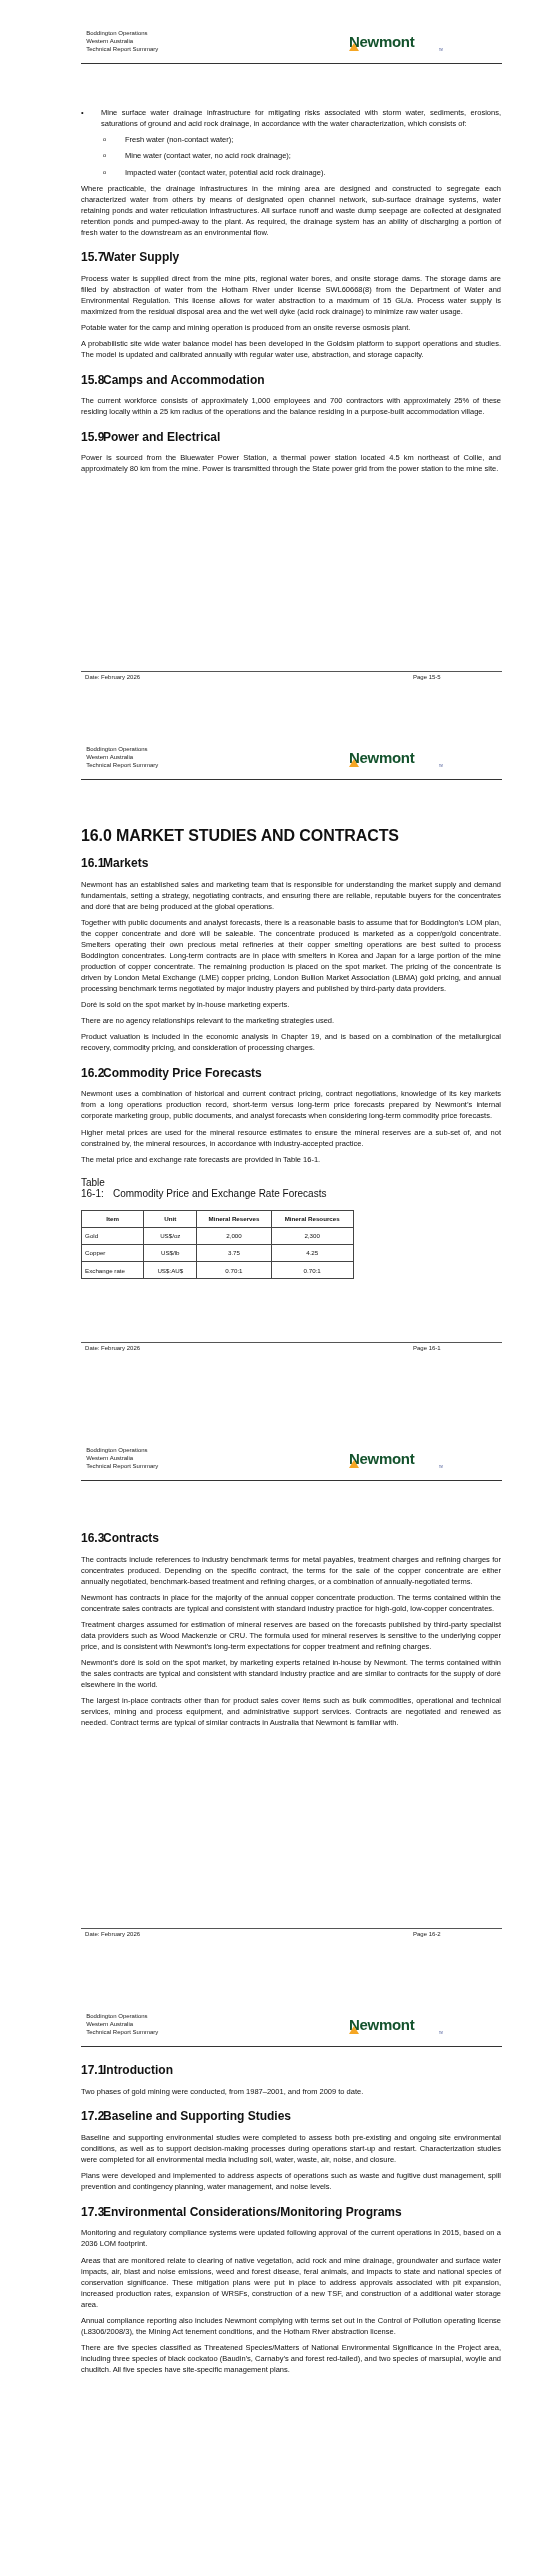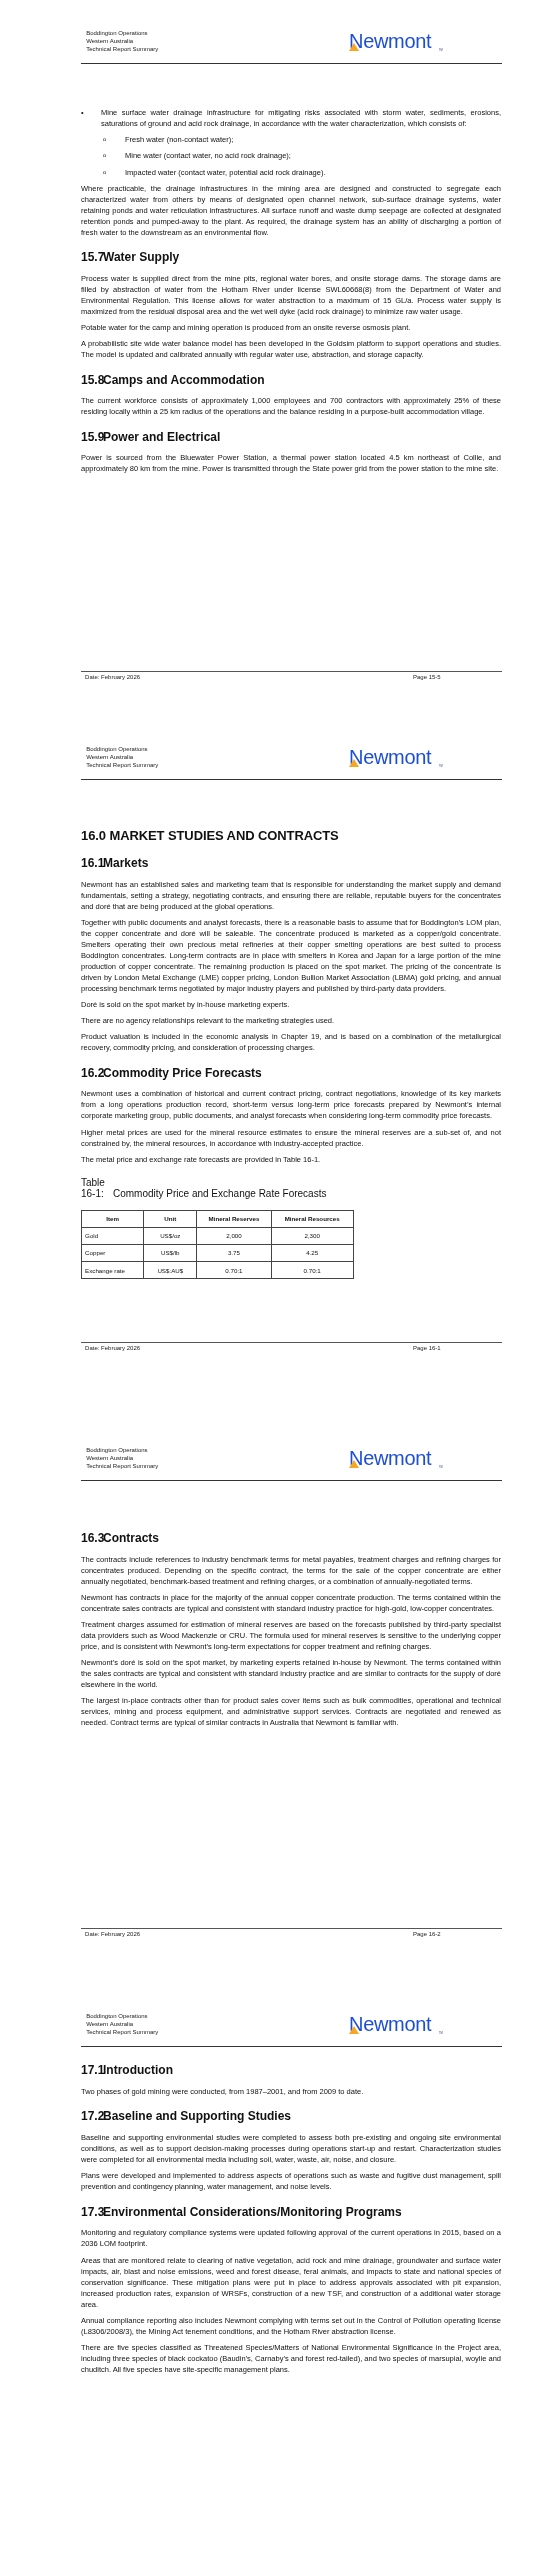--- a/index.html
+++ b/index.html
@@ -7,26 +7,26 @@
   .page { position: relative; width: 544px; box-sizing: border-box; }
   .page-1 { height: 693px; }
   .page-2 { height: 683px; }
   .page-3 { height: 675px; }
   .page-4 { height: 762px; }
   .hdr { position: absolute; left: 81px; right: 42px; top: 32px; height: 34px; }
   .page-1 .hdr { top: 29px; }
   .hdr-lines { position: absolute; left: 5.2px; top: 0; font-size: 6px; line-height: 8.2px; color: #222; }
   .hdr-rule { position: absolute; left: 0; right: 0; bottom: -1px; border-top: 0.8px solid #333; }
   .logo { position: absolute; left: 268px; top: 4.1px; width: 94px; height: 18.5px; }
-  .logo-word { position: absolute; left: 0; top: -3.1px; font-family: "Liberation Sans", sans-serif; font-weight: normal; font-size: 20px; letter-spacing: -0.3px; color: #1d4ed8; line-height: 23px; }
+  .logo-word { position: absolute; left: 0; top: -3.1px; font-family: "Liberation Sans", sans-serif; font-weight: bold; font-size: 15px; letter-spacing: -0.3px; color: #14532d; line-height: 23px; }
   .logo-tri { position: absolute; left: 0; top: 9.8px; width: 0; height: 0; border-left: 5.7px solid transparent; border-right: 5.7px solid transparent; border-bottom: 8.8px solid #f5a623; }
   .logo-tm { position: absolute; left: 90px; top: 15.5px; font-size: 2.6px; color: #243782; }
   .content { position: absolute; left: 81px; width: 420px; font-size: 7.5px; line-height: 11px; }
   .content p { margin: 0 0 5.2px 0; text-align: justify; }
-  h1 { font-size: 13px; font-weight: bold; margin: 0 0 12.4px 0; line-height: 16.5px; letter-spacing: -0.1px; }
+  h1 { font-size: 16px; font-weight: bold; margin: 0 0 12.4px 0; line-height: 16.5px; letter-spacing: -0.1px; }
   h1.hang { padding-left: 16px; text-indent: -16px; }
   h2 { font-size: 12px; font-weight: bold; margin: 13.4px 0 9.3px 0; line-height: 12.4px; }
   h2 .num { display: inline-block; width: 22px; }
   .bullet { position: relative; padding-left: 20px; margin-bottom: 5.2px; text-align: justify; }
   .bullet .dot { position: absolute; left: 0; top: 0; }
   .sub { position: relative; padding-left: 44px; margin-bottom: 5.2px; }
   .sub .o { position: absolute; left: 22px; top: 0; font-size: 5.7px; }
   .ftr { position: absolute; left: 81px; right: 42px; height: 15.5px; }
   .ftr-rule { border-top: 0.8px solid #555; }
   .ftr-date { position: absolute; left: 4.1px; top: 2.6px; font-size: 6px; color: #222; }

